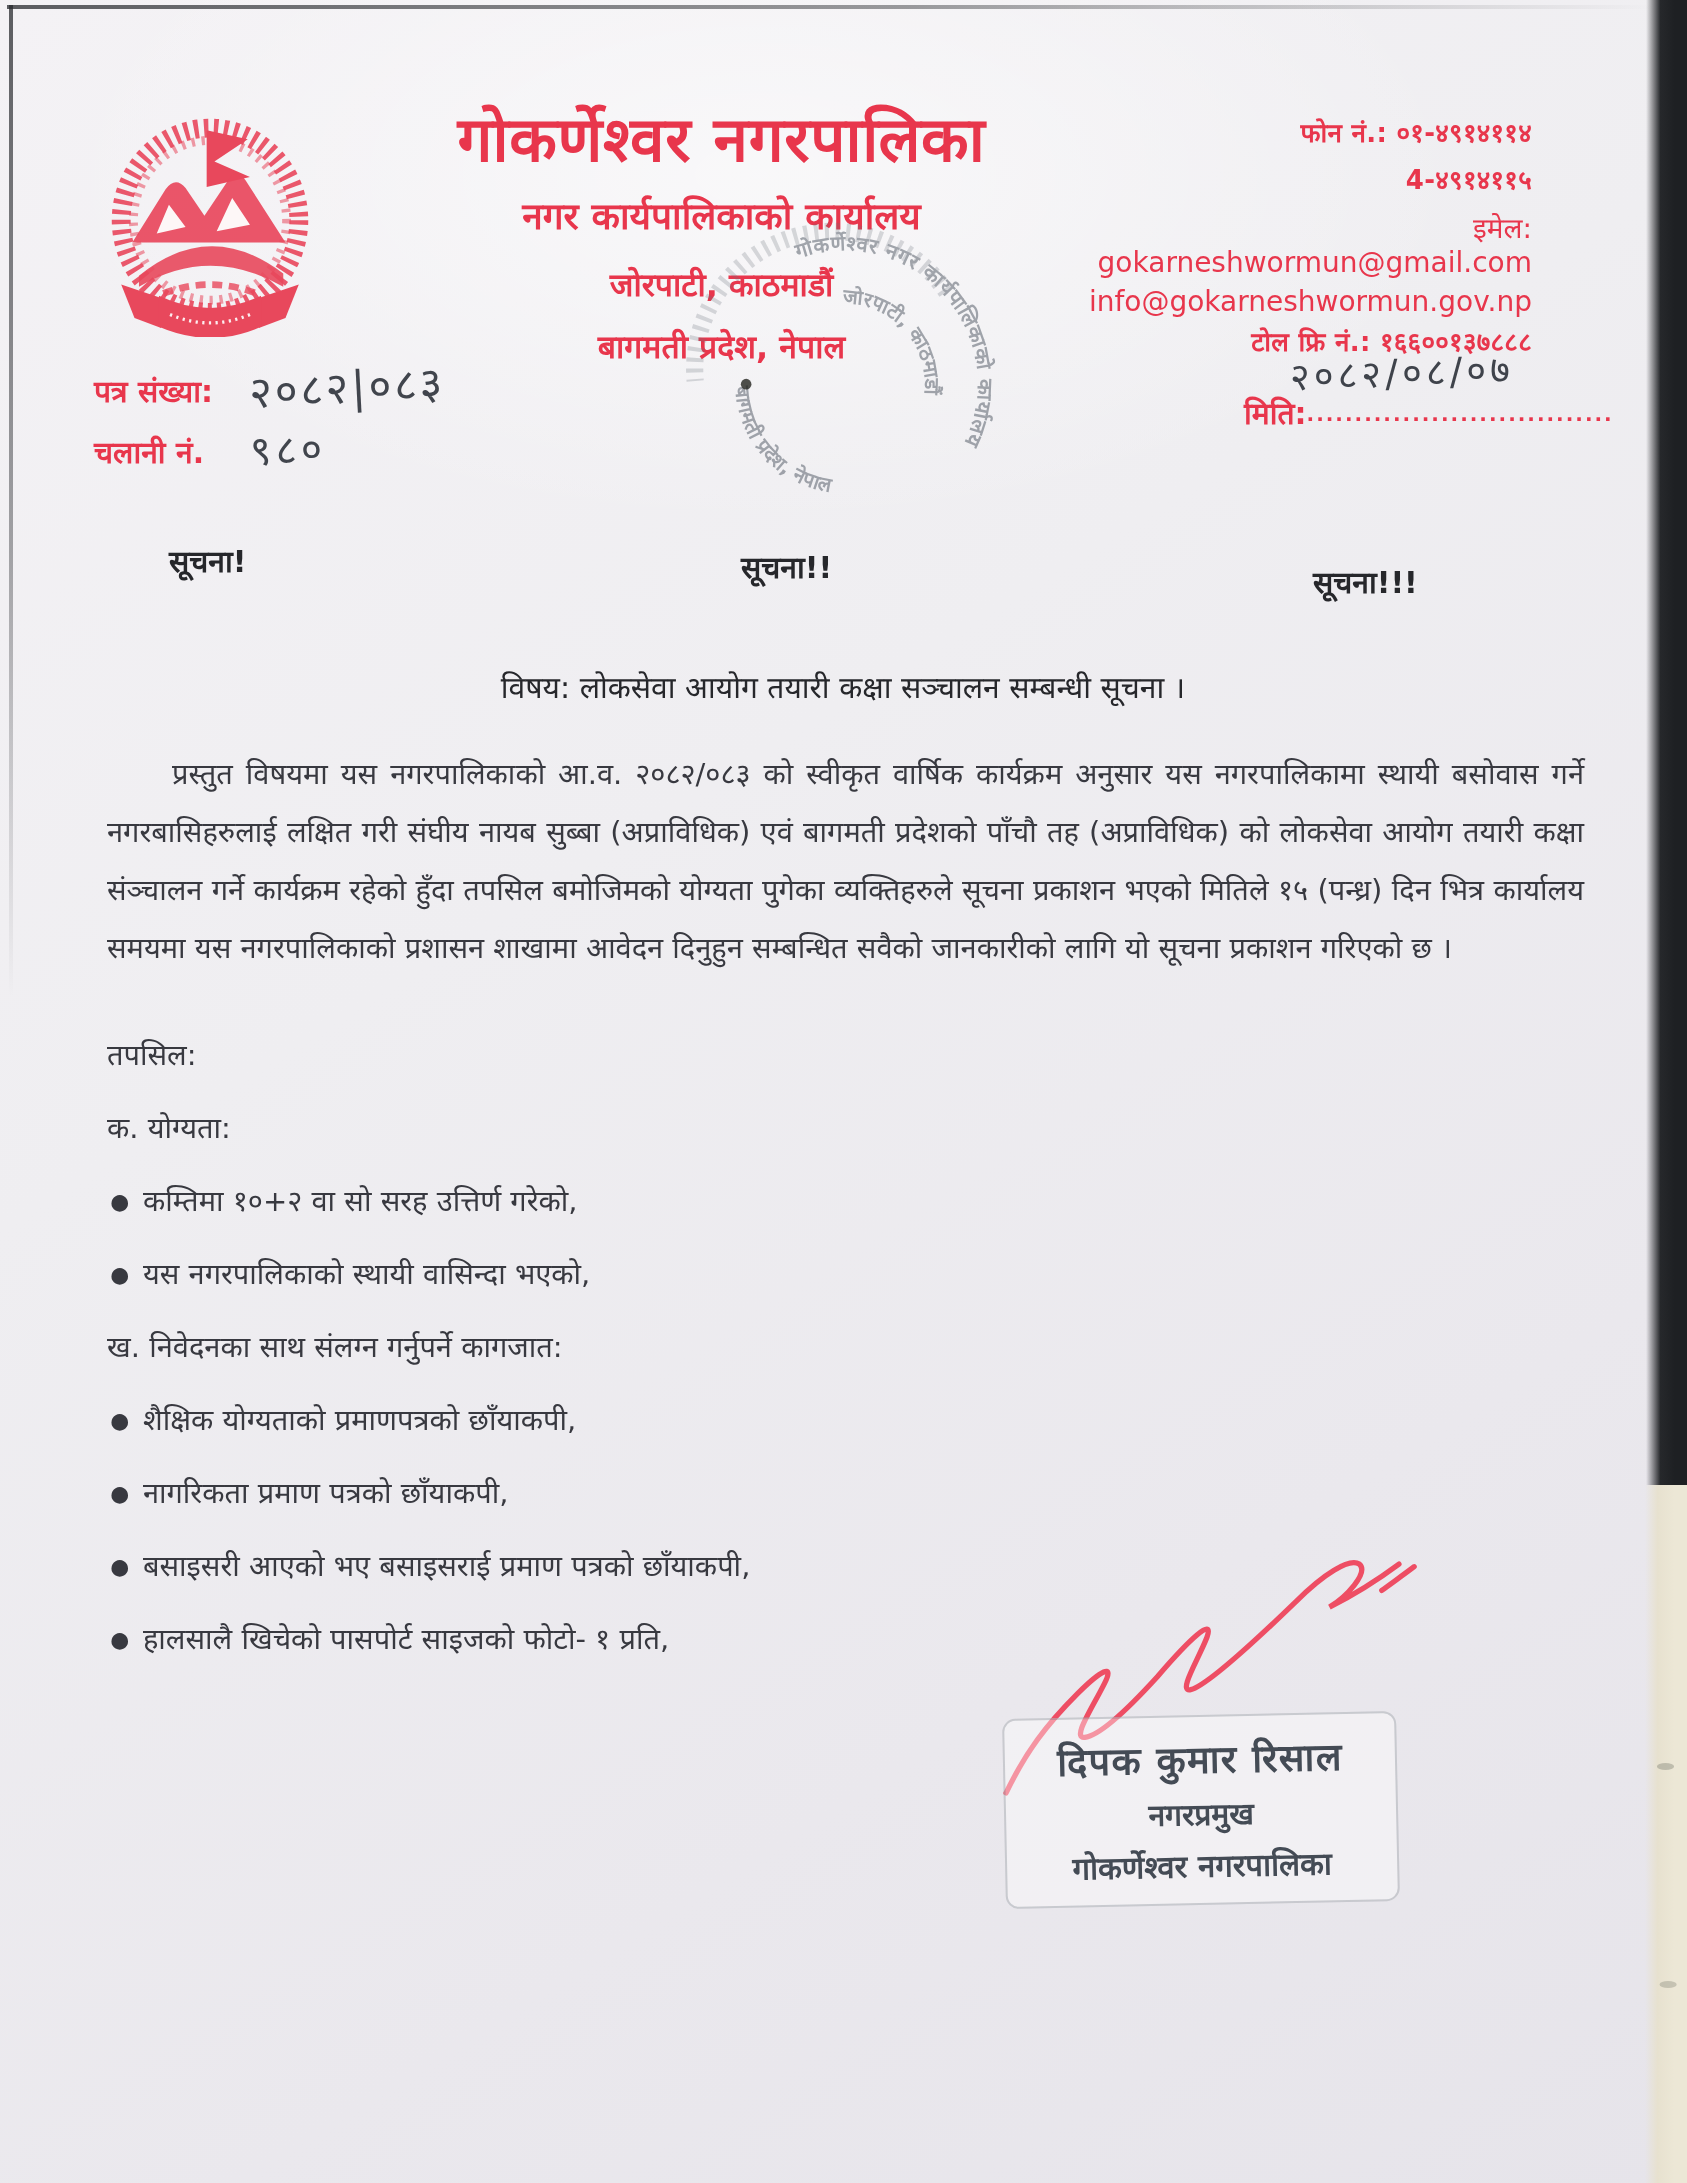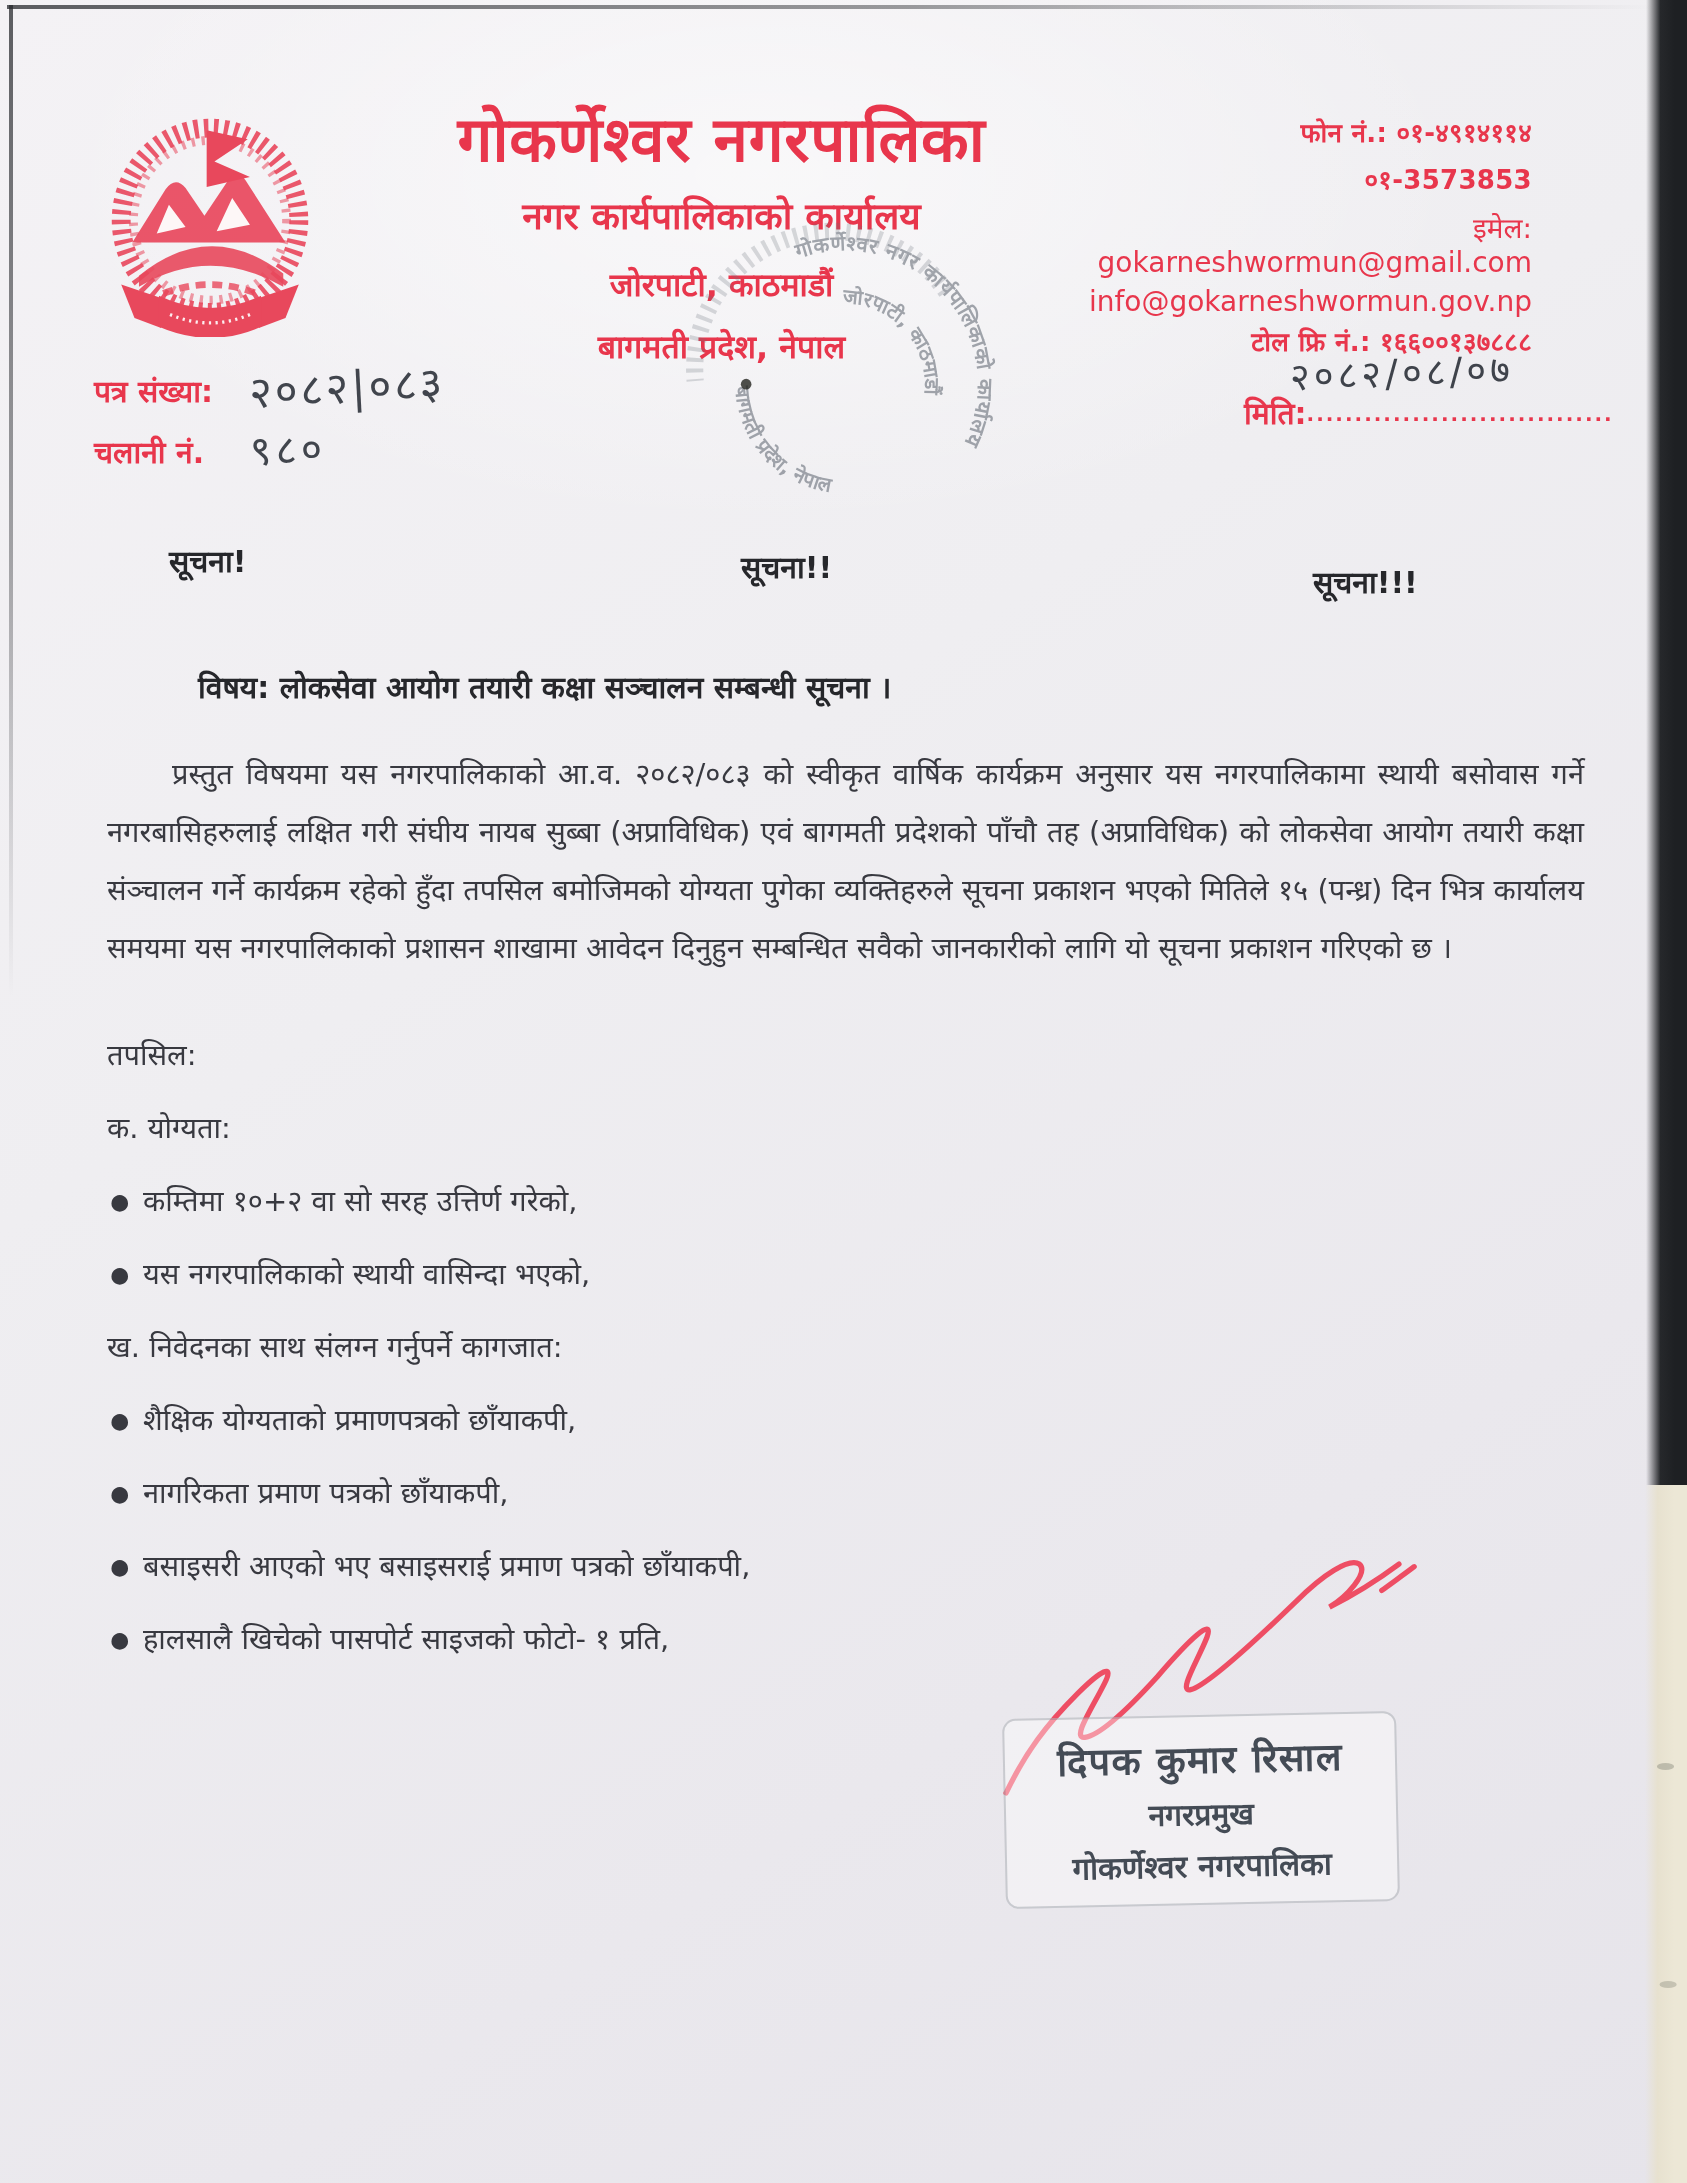--- a/index.html
+++ b/index.html
@@ -49,22 +49,22 @@
   .date-value{font-size:38px;color:#3f434b;letter-spacing:4px;transform:rotate(-2deg);margin-left:46px;}
   .date-line{margin-top:-4px;color:#e8364c;white-space:nowrap;}
   .date-label{font-size:30px;font-weight:700;}
   .date-dots{font-size:20px;font-weight:700;letter-spacing:2px;vertical-align:2.6px;}
   
   .notice{position:absolute;font-size:30px;font-weight:700;color:#26272b;}
   .notice-1{left:169px;top:540px;}
   .notice-2{left:741px;top:546px;}
   .notice-3{left:1313px;top:561px;}
   
-  .subject{position:absolute;left:198px;top:666px;width:1290px;text-align:left;
-    font-size:30px;font-weight:700;color:#26272b;}
+  .subject{position:absolute;left:198px;top:666px;width:1290px;text-align:center;
+    font-size:30px;font-weight:400;color:#26272b;}
   .body-par{position:absolute;left:107px;top:745px;width:1477px;
     font-size:29px;line-height:58px;color:#383940;text-align:justify;text-indent:65px;}
   .doc-col{position:absolute;left:107px;top:1039px;width:1477px;color:#383940;}
   .doc-line{font-size:29px;line-height:33px;margin-bottom:40px;}
   .doc-line .bullet{display:inline-block;margin-right:10.6px;transform:scale(.75);}
   
   .signature{position:absolute;left:978px;top:1527px;width:457px;height:291px;}
   .name-stamp{position:absolute;left:1004px;top:1715px;width:374px;text-align:center;
     color:#444b55;transform:rotate(-1.2deg);
     border:2px solid rgba(92,100,110,.28);border-radius:13.2px;
@@ -101,21 +101,21 @@
 
   <div class="head-center">
     <div class="muni-title">गोकर्णेश्वर नगरपालिका</div>
     <div class="office-name">नगर कार्यपालिकाको कार्यालय</div>
     <div class="addr1">जोरपाटी, काठमाडौं</div>
     <div class="addr2">बागमती प्रदेश, नेपाल</div>
   </div>
 
   <div class="contact">
     <div class="c-line">फोन नं.: ०१-४९१४११४</div>
-    <div class="c-line">०१-3573853</div>
+    <div class="c-line">4-४९१४११५</div>
     <div class="c-email">इमेल: gokarneshwormun@gmail.com</div>
     <div class="c-email">info@gokarneshwormun.gov.np</div>
     <div class="c-line" style="margin-top:5px;">टोल फ्रि नं.: १६६००१३७८८८</div>
   </div>
 
   <svg class="round-stamp" viewBox="0 0 545 545">
     <g transform="rotate(48 272 272)" fill="#59616c" opacity=".55" style="font-family:'DejaVu Sans','Liberation Sans',sans-serif;font-weight:700;">
       <defs>
         <path id="arcO" d="M 70,272 A 202 202 0 0 1 474,272"></path>
         <path id="arcM" d="M 150,272 A 122 122 0 0 1 394,272"></path>

